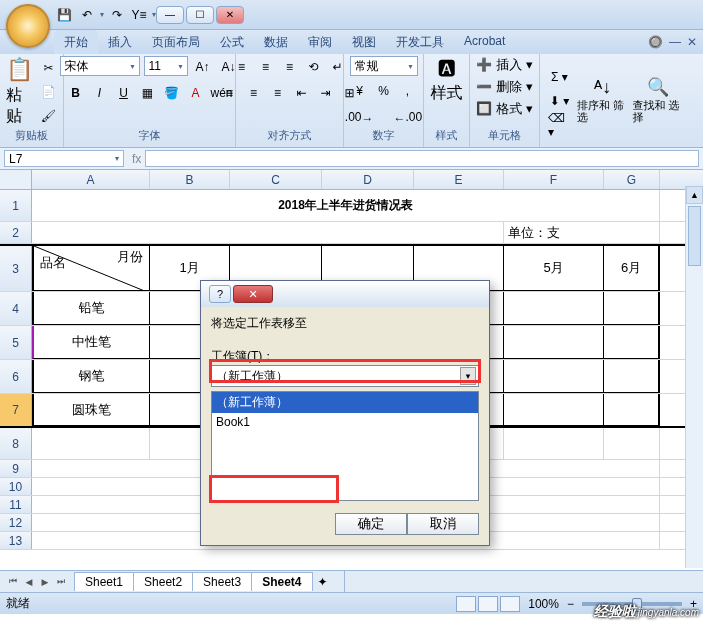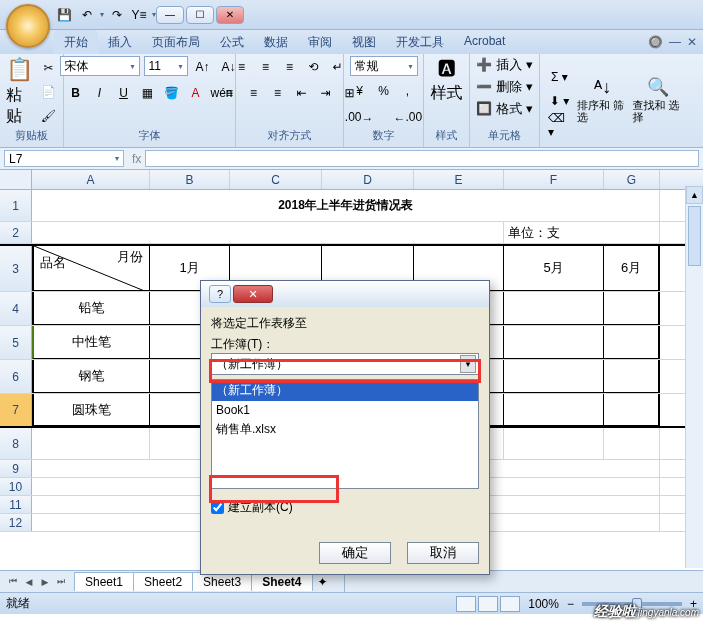--- a/index.html
+++ b/index.html
@@ -73,30 +73,30 @@
 .zslider { width: 100px; height: 4px; background: #8ba9cf; position: relative; }
 .zslider::before { content: ""; position: absolute; left: 50%; top: -4px; width: 8px; height: 12px; background: #cfe0f5; border: 1px solid #6a8ab5; border-radius: 2px; }
 
 
 .overlay { position: absolute; left: 200px; top: 280px; width: 290px; background: #ece9d8; border: 1px solid #5a6a8a; box-shadow: 4px 4px 10px rgba(0,0,0,.3); font-size: 12px; }
 .dlg-title { height: 26px; background: linear-gradient(#fff,#d5e2f0); display: flex; align-items: center; padding: 0 8px; font-size: 13px; justify-content: space-between; }
 .dlg-title .ctrls { display: flex; gap: 2px; }
 .dlg-title .ctrls .q { width: 22px; height: 18px; border: 1px solid #8ba9cf; border-radius: 3px; display: flex; align-items: center; justify-content: center; font-size: 11px; background: linear-gradient(#f7faff,#d7e5f5);}
 .dlg-title .ctrls .x { width: 40px; height: 18px; border: 1px solid #8a3030; border-radius: 3px; background: linear-gradient(#e37a7a,#c33030); color: #fff; display: flex; align-items: center; justify-content: center; font-size: 11px;}
 .dlg-body { padding: 8px 10px 10px; }
-.dlg-body .lbl1 { margin-bottom: 4px; }
+.dlg-body .lbl1 { margin-bottom: 16px; }
 .combo { width: 100%; height: 22px; background: #fff; border: 1px solid #7a8a9a; display: flex; align-items: center; justify-content: space-between; padding: 0 2px 0 4px; margin-bottom: 0; }
 .combo .arr { width: 16px; height: 18px; background: #e5e5e5; border: 1px solid #999; display: flex; align-items: center; justify-content: center; font-size: 9px; }
 .listbox { width: 100%; height: 110px; background: #fff; border: 1px solid #7a8a9a; overflow: hidden; margin-top: 4px; }
 .listbox .item { padding: 2px 4px; }
 .listbox .item.sel { background: #2a63c8; color: #fff; }
 .red-frame { position: absolute; border: 3px solid #e33; pointer-events: none; }
 .chk { display: flex; align-items: center; gap: 4px; margin-top: 10px; }
 .chk input { width: 13px; height: 13px; }
-.dlg-btns { display: flex; justify-content: flex-end; gap: 16px; margin-top: 26px; align-items: flex-end; }
+.dlg-btns { display: flex; justify-content: flex-end; gap: 0; margin-top: 12px; align-items: flex-end; }
 .dlg-btn { width: 72px; height: 22px; border: 1px solid #7a8a9a; background: linear-gradient(#fff,#e5e9ef); }
 
 
 .vscroll { position: absolute; right: 0; top: 186px; width: 18px; height: 382px; background: #e8f0fa; border-left: 1px solid #c5d3e5; }
 .vscroll .up,.vscroll .dn{height:18px;background:#d5e3f3;border:1px solid #b5c9e0;display:flex;align-items:center;justify-content:center;font-size:9px;}
 .vscroll .thumb{height:60px;background:#cfe0f5;border:1px solid #9bb8d9;margin:2px;}
 
 
 .watermark { position: absolute; right: 4px; bottom: 2px; font-size: 14px; color: #fff; text-shadow: 0 0 3px #000,0 0 3px #000; font-style: italic; z-index: 50; pointer-events: none; display:flex;align-items:center;gap:2px;}
 .watermark .jy{font-weight:bold;}
@@ -310,21 +310,21 @@
     <div class="cell tcell" style="width:118px;border-left:2px solid #000">铅笔</div>
     <div class="cell tcell" style="width:80px"></div>
     <div class="cell tcell" style="width:92px"></div>
     <div class="cell tcell" style="width:92px"></div>
     <div class="cell tcell" style="width:90px"></div>
     <div class="cell tcell" style="width:100px"></div>
     <div class="cell tcell" style="width:56px;border-right:2px solid #000"></div>
   </div>
   <div class="row" style="height:34px">
     <div class="rh">5</div>
-    <div class="cell tcell" style="width:118px;border-left:2px solid #4d7c0f">中性笔</div>
+    <div class="cell tcell" style="width:118px;border-left:2px solid #a21caf">中性笔</div>
     <div class="cell tcell" style="width:80px"></div>
     <div class="cell tcell" style="width:92px"></div>
     <div class="cell tcell" style="width:92px"></div>
     <div class="cell tcell" style="width:90px"></div>
     <div class="cell tcell" style="width:100px"></div>
     <div class="cell tcell" style="width:56px;border-right:2px solid #000"></div>
   </div>
   <div class="row" style="height:34px">
     <div class="rh">6</div>
     <div class="cell tcell" style="width:118px;border-left:2px solid #000">钢笔</div>
@@ -365,20 +365,24 @@
       <div class="cell" style="width:628px"></div>
     </div>
   <div class="row" style="height:18px">
       <div class="rh">11</div>
       <div class="cell" style="width:628px"></div>
     </div>
   <div class="row" style="height:18px">
       <div class="rh">12</div>
       <div class="cell" style="width:628px"></div>
     </div>
+  <div class="row" style="height:18px">
+      <div class="rh">13</div>
+      <div class="cell" style="width:628px"></div>
+    </div>
 </div>
 
 <div class="vscroll">
   <div class="up">▲</div>
   <div class="thumb"></div>
   <div style="flex:1"></div>
 </div>
 
 <div class="sheettabs">
   <div class="navbtns">
@@ -420,25 +424,20 @@
   <div class="dlg-body">
     <div class="lbl1">将选定工作表移至</div>
     <div>工作簿(T)：</div>
     <div class="combo">
       <span>（新工作薄）</span>
       <span class="arr">▾</span>
     </div>
     <div class="listbox" style="position:relative">
       <div class="item sel">（新工作薄）</div>
       <div class="item">Book1</div>
-      <div class="item">销售单.xlsx</div>
-    </div>
-    <div class="chk">
-      <input type="checkbox" checked="" style="">
-      <span>建立副本(C)</span>
     </div>
     <div class="dlg-btns">
       <button class="dlg-btn">确定</button>
       <button class="dlg-btn">取消</button>
     </div>
   </div>
 
   <div class="red-frame" style="left:8px;top:78px;width:272px;height:24px"></div>
   <div class="red-frame" style="left:8px;top:194px;width:130px;height:28px"></div>
 </div>

